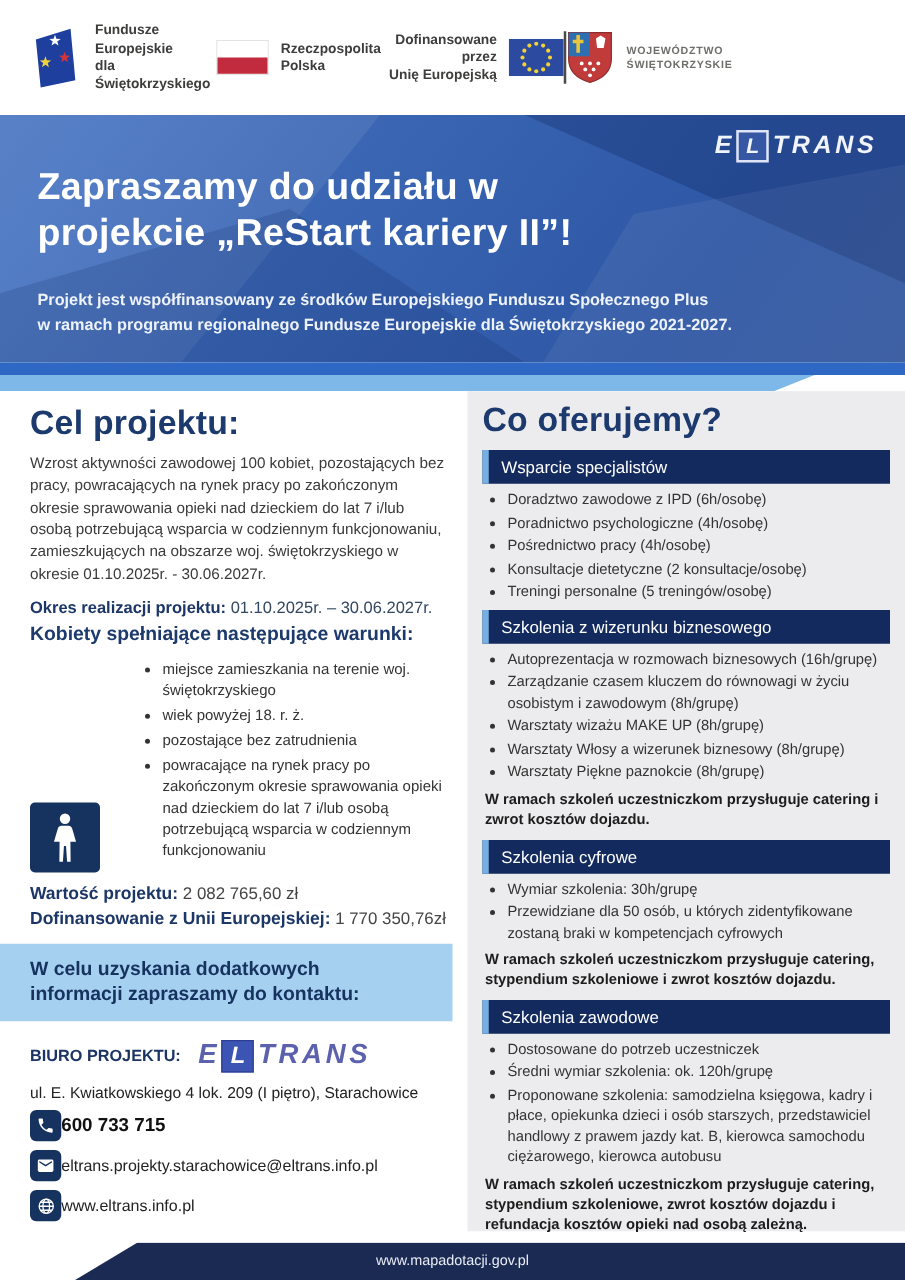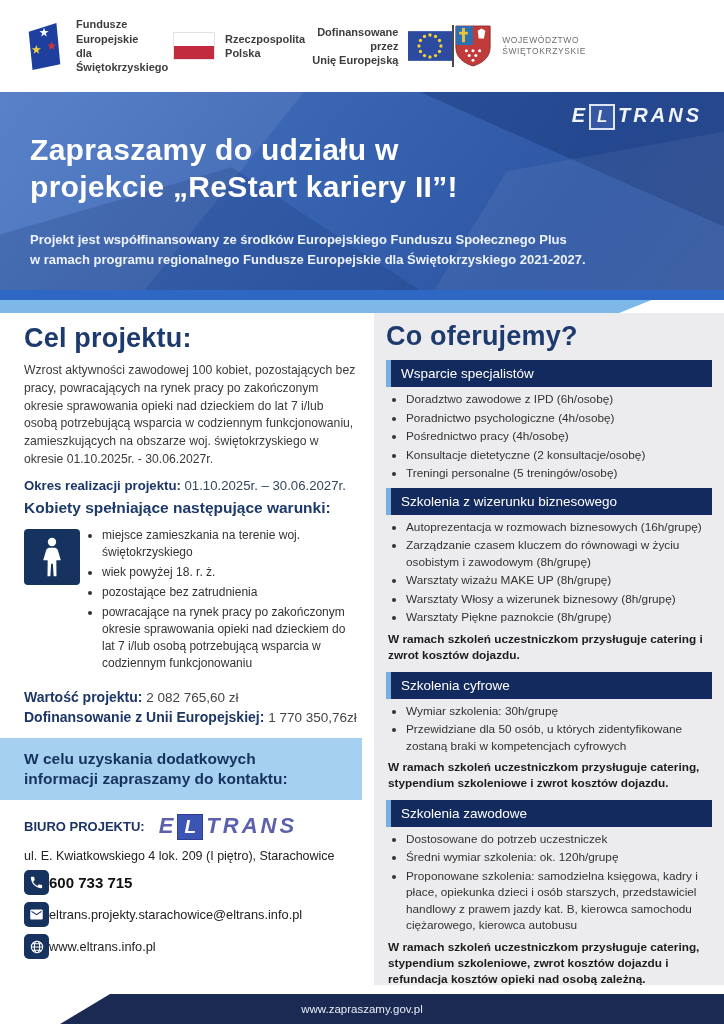--- a/index.html
+++ b/index.html
@@ -11,21 +11,21 @@
   }
   
   .header{
     position:absolute;top:0;left:0;width:608px;height:92px;background:#fff;
     display:flex;align-items:center;justify-content:space-between;
     padding:0 22px;box-sizing:border-box;
   }
   .logo-group{display:flex;align-items:center;gap:10px;}
   .logo-label{font-size:11px;line-height:1.3;color:#3d3d3c;font-weight:600;}
   .logo-label.right{text-align:right;}
-  .logo-label.gray{font-size:8.5px;color:#6e6e6b;letter-spacing:0.6px;font-weight:400;}
+  .logo-label.gray{font-size:8.5px;color:#6e6e6b;letter-spacing:0.6px;font-weight:700;}
   .pl-flag{width:42px;height:28px;border:1px solid #e3e3e3;box-sizing:border-box;}
   .pl-flag .w{height:50%;background:#fff;}
   .pl-flag .r{height:50%;background:#c22b3d;}
   .hdr-divider{width:2px;height:42px;background:#4a4a4a;}
   
   .hero{
     position:absolute;top:92px;left:0;width:724px;height:198px;
     background:linear-gradient(128deg,#4a77c4 0%,#3a66b4 35%,#2e57a4 75%,#33589f 100%);
     overflow:hidden;color:#fff;
   }
@@ -47,21 +47,21 @@
     clip-path:polygon(0 0,90% 0,85.5% 100%,0 100%);}
   
   .left-col{position:absolute;top:313px;left:0;width:374px;box-sizing:border-box;padding:10px 16px 0 24px;}
   .right-bg{position:absolute;top:313px;left:374px;width:350px;height:672px;background:#ececee;}
   .right-col{position:absolute;top:313px;left:374px;width:350px;box-sizing:border-box;padding:8px 12px 0 12px;}
   h1.big{font-size:27px;font-weight:bold;color:#1d3a6e;margin:0 0 8px 0;letter-spacing:0.2px;}
   .body-text{font-size:12.2px;line-height:1.46;color:#3a3a3a;margin:0 0 9px 0;}
   .kv{font-size:13.2px;margin:0 0 4px 0;color:#33475e;}
   .kv b{color:#1c3667;}
   h2.sub{font-size:15.5px;font-weight:bold;color:#1c3a6c;margin:6px 0 8px 0;}
-  .group-row{display:flex;align-items:flex-start;gap:2px;margin-bottom:8px;}
+  .group-row{display:flex;align-items:flex-end;gap:30px;margin-bottom:8px;}
   .woman-box{width:56px;height:56px;background:#16325f;border-radius:4px;flex:0 0 auto;
     display:flex;align-items:center;justify-content:center;margin-top:4px;}
   ul.bullets{margin:2px 0 6px 0;padding-left:20px;font-size:12px;line-height:1.42;color:#333;}
   ul.bullets li{margin-bottom:3px;}
   .money{font-size:13.5px;margin:8px 0 0 0;color:#444;}
   .money b{color:#1c3667;font-size:14px;}
   .contact-banner{margin:13px 0 0 -24px;width:362px;background:#a6d0f0;box-sizing:border-box;
     padding:11px 20px 11px 24px;font-size:15.5px;font-weight:bold;color:#16325f;line-height:1.3;}
   .biuro-row{display:flex;align-items:center;gap:14px;margin-top:13px;}
   .biuro-label{font-size:13px;font-weight:bold;color:#1c3463;}
@@ -303,14 +303,14 @@
 
     <li>Dostosowane do potrzeb uczestniczek</li>
         <li>Średni wymiar szkolenia: ok. 120h/grupę</li>
         <li>Proponowane szkolenia: samodzielna księgowa, kadry i płace, opiekunka dzieci i osób starszych, przedstawiciel handlowy z prawem jazdy kat. B, kierowca samochodu ciężarowego, kierowca autobusu</li>
       </ul>
     <div class="note">W ramach szkoleń uczestniczkom przysługuje catering, stypendium szkoleniowe, zwrot kosztów dojazdu i refundacja kosztów opieki nad osobą zależną.</div>
   </div>
 </div>
 
 <div class="footer">
-  <span>www.zapraszamy.gov.pl</span>
+  <span>www.mapadotacji.gov.pl</span>
 </div>
 
 </body></html>

